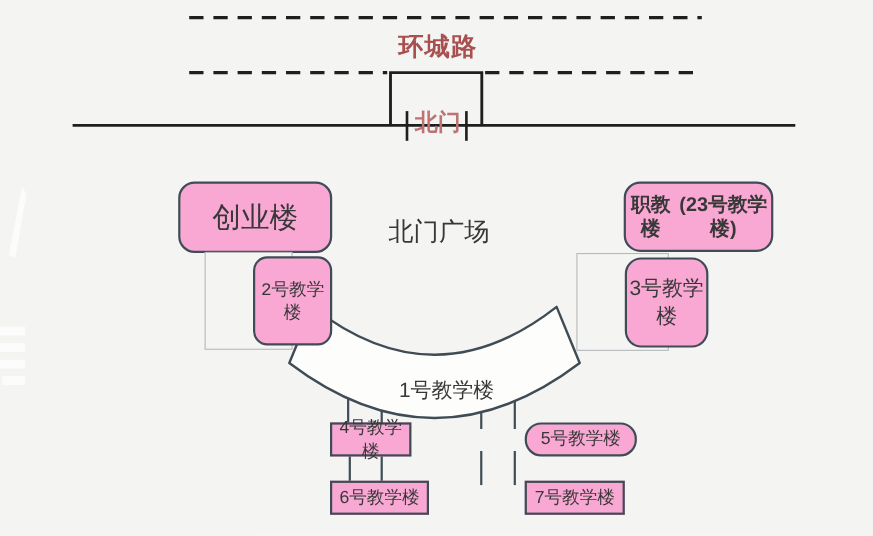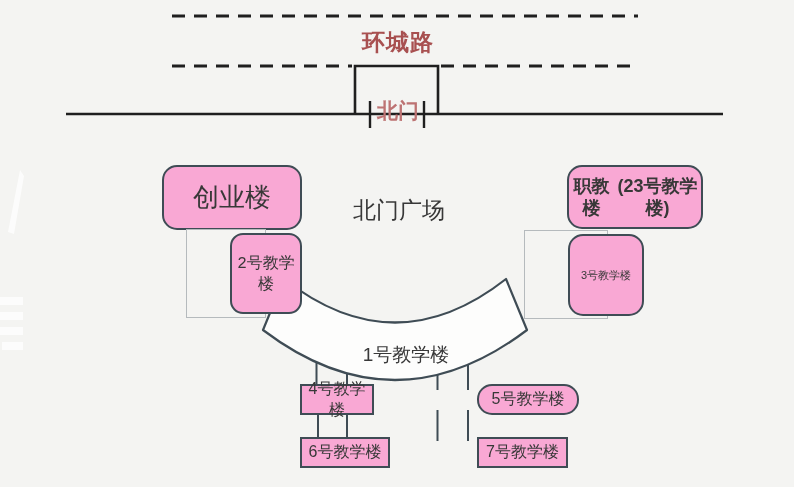--- a/index.html
+++ b/index.html
@@ -54,21 +54,21 @@
               flex-direction: row; }
   .sel {
     position: absolute;
     border: 1px solid #b5babd;
     background: transparent;
   }
   .sel-b2 { left: 186px; top: 229px; width: 80px; height: 89px; }
   .sel-b3 { left: 524px; top: 230px; width: 84px; height: 89px; }
   .b2 { left: 190px; top: 233px; width: 72px; height: 81px; font-size: 16px;
         border-width: 2px; border-radius: 13px; font-family: Liberation Mono, monospace; }
-  .b3 { left: 528px; top: 234px; width: 76px; height: 82px; font-size: 11px;
+  .b3 { left: 528px; top: 234px; width: 76px; height: 82px; font-size: 19px;
         border-width: 2px; border-radius: 15px; }
   .smallbox { border-width: 2px; border-radius: 0; font-size: 16px; }
   .b4 { left: 260px; top: 384px; width: 74px; height: 31px; }
   .b5 { left: 437px; top: 384px; width: 102px; height: 31px; border-radius: 15px; }
   .b6 { left: 260px; top: 437px; width: 90px; height: 31px; }
   .b7 { left: 437px; top: 437px; width: 91px; height: 31px; }
 </style>
 </head>
 <body>
 

